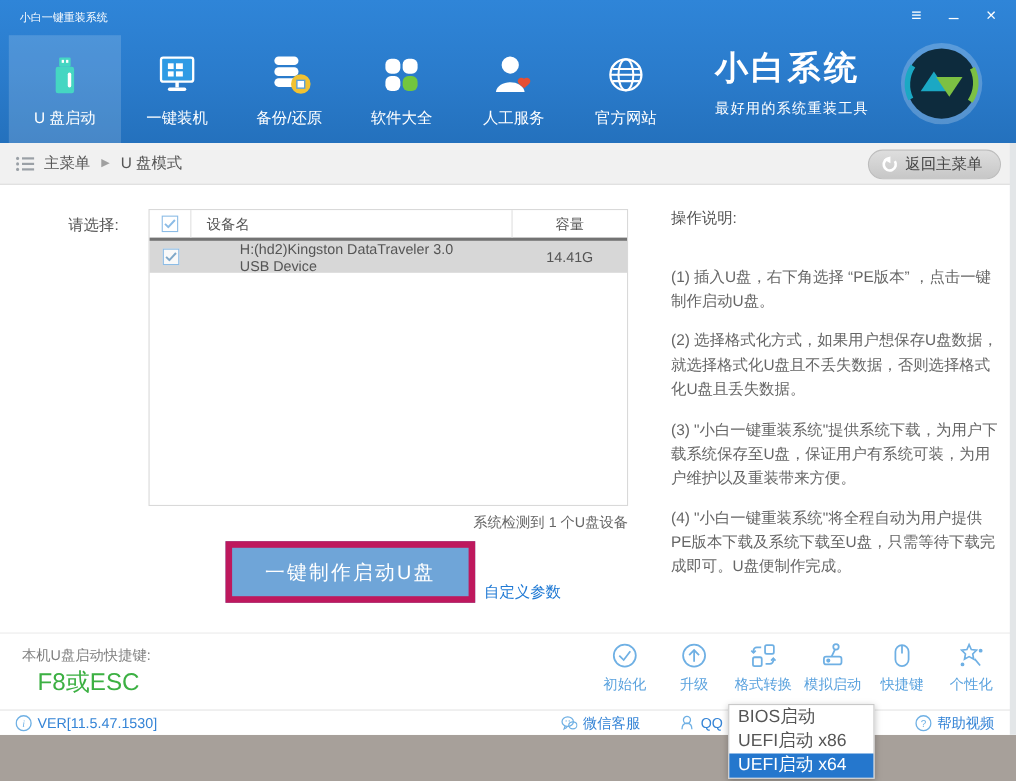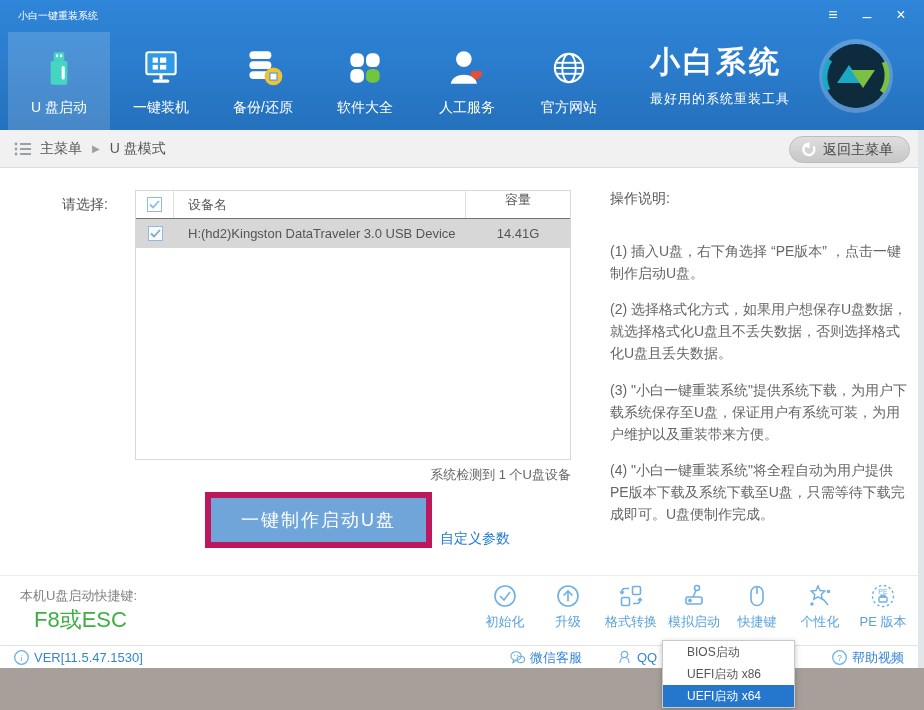--- a/index.html
+++ b/index.html
@@ -38,22 +38,22 @@
   .back-btn { position:absolute; right:14px; top:6px; height:27px; padding:0 16px 0 10px; border-radius:14px;
               background:linear-gradient(180deg,#dedede,#c7c7c7); border:1px solid #bdbdbd;
               display:flex; align-items:center; gap:6px; cursor:pointer; }
   .back-btn span { font-size:14px; color:#444; }
 
   
   .select-label { position:absolute; left:62px; top:196px; font-size:14px; color:#555; }
 
   .dev-table { position:absolute; left:135px; top:190px; width:436px; height:270px;
                border:1px solid #d9d9d9; background:#fff; }
-  .dt-head { display:flex; height:28px; align-items:flex-start; border-bottom:1px solid #737373; }
-  .dt-row  { display:flex; height:29px; align-items:center; background:#d7d7d7; }
+  .dt-head { display:flex; height:28px; align-items:center; border-bottom:3px solid #737373; }
+  .dt-row  { display:flex; height:29px; align-items:center; background:#d7d7d7;gap:30px; }
   .cell-chk { width:38px; display:flex; justify-content:center; align-items:center; border-right:1px solid #e0e0e0; height:100%; }
   .dt-row .cell-chk { border-right:none; }
   .cell-name { flex:1; padding-left:14px; font-size:13px; color:#555; border-right:1px solid #e0e0e0; height:100%; display:flex; align-items:center; }
   .dt-row .cell-name { border-right:none; }
   .cell-cap { width:104px; text-align:center; font-size:13px; color:#555; }
   .checkbox { width:15px; height:15px; border:1px solid #8cbce6; background:rgba(255,255,255,.85); display:flex; align-items:center; justify-content:center; }
   .checkbox svg { width:11px; height:9px; }
 
   .detect-text { position:absolute; left:135px; top:466px; width:436px; text-align:right; font-size:13px; color:#666; }
 
@@ -81,21 +81,21 @@
   .sb-item { position:absolute; top:0; height:23px; display:flex; align-items:center; gap:5px; cursor:pointer; }
   .sb-item svg { width:15px; height:15px; }
   .sb-version { left:14px; }
   .sb-wechat { left:510px; }
   .sb-qq { left:617px; }
   .sb-help { right:20px; }
 
   
   .popup { position:absolute; left:662px; top:640px; width:133px; background:#fff;
            border:1px solid #c9c9c9; box-shadow:0 2px 6px rgba(0,0,0,.25); z-index:10; }
-  .popup-item { height:22px; line-height:22px; padding-left:24px; font-size:12px; color:#555; cursor:pointer; }
+  .popup-item { height:22px; line-height:22px; padding-left:8px; font-size:16px; color:#555; cursor:pointer; }
   .popup-item.selected { background:#2577cd; color:#fff; }
 
   .right-strip { position:absolute; left:918px; top:130px; width:6px; height:538px; background:#e3e6e8; }
 </style>
 </head>
 <body>
 
 <div class="window">
 
   <div class="header">
@@ -293,29 +293,20 @@
       </div>
       <div class="tool">
         <svg viewBox="0 0 26 26" fill="none" stroke="#6fb0e4" stroke-width="1.5">
           <path d="M11 3 l2 4.5 4.8 0.6 -3.5 3.4 0.9 4.8 -4.2 -2.4 -4.2 2.4 0.9 -4.8 -3.5 -3.4 4.8 -0.6 Z"></path>
           <line x1="16" y1="16" x2="21" y2="22"></line>
             <circle cx="21.5" cy="8.5" r="1" fill="#6fb0e4"></circle>
             <circle cx="5" cy="21" r="1" fill="#6fb0e4"></circle>
         </svg>
         <div class="tool-label">个性化</div>
       </div>
-      <div class="tool">
-        <svg viewBox="0 0 26 26" fill="none" stroke="#6fb0e4" stroke-width="1.4">
-          <circle cx="13" cy="13" r="10.5" stroke-dasharray="2.5,2.5"></circle>
-          <text x="13" y="11" text-anchor="middle" font-size="7" fill="#6fb0e4" stroke="none" font-family="Liberation Sans,sans-serif">PE</text>
-          <rect x="9" y="14" width="8" height="5" rx="1"></rect>
-            <rect x="11" y="12.2" width="4" height="1.8"></rect>
-        </svg>
-        <div class="tool-label">PE 版本</div>
-      </div>
     </div>
   </div>
 
   <div class="statusbar">
     <div class="sb-item sb-version">
       <svg viewBox="0 0 15 15">
         <circle cx="7.5" cy="7.5" r="6.8" fill="none" stroke="#6fb0e4" stroke-width="1.3"></circle>
         <text x="7.5" y="11" text-anchor="middle" font-size="9" fill="#6fb0e4" font-family="Liberation Serif,serif" font-style="italic">i</text>
       </svg>
       <span>VER[11.5.47.1530]</span>

